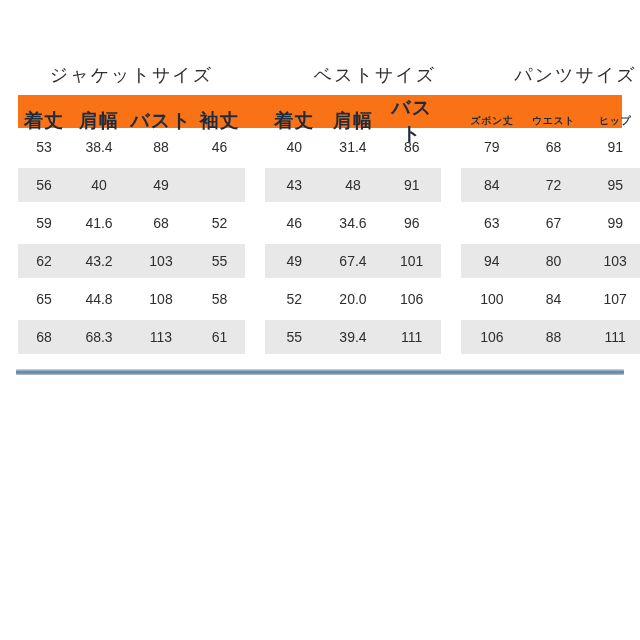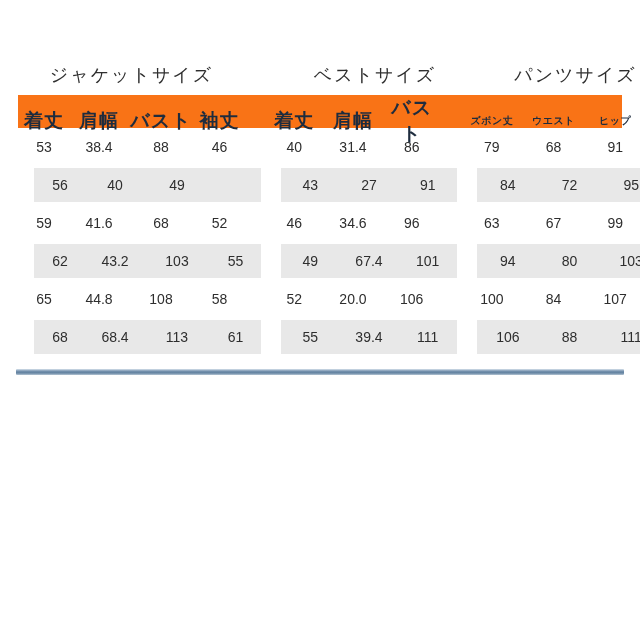--- a/index.html
+++ b/index.html
@@ -56,21 +56,21 @@
     color: #1e2c3e;
   }
   .sec-pants .hcell {
     font-size: 10px;
     letter-spacing: 0.5px;
   }
   .row {
     height: 38px;
     box-sizing: border-box;
   }
-  .row.alt { padding: 2px 0; margin-left: 16px; }
+  .row.alt { padding: 2px 0; }
   .row.alt .sec { background: #e8e8e8; }
   .cell {
     font-size: 14px;
     color: #2e2e2e;
   }
   .divider {
     margin-top: 13px;
     margin-left: -2px;
     width: 608px;
     height: 6px;
@@ -135,21 +135,21 @@
   </div>
 
   <div class="grid-row row alt">
     <div class="sec sec-jacket">
       <span class="cell">56</span>
       <span class="cell">40</span>
       <span class="cell">49</span>
     </div>
     <div class="sec sec-vest">
       <span class="cell">43</span>
-      <span class="cell">27</span>
+      <span class="cell">48</span>
       <span class="cell">91</span>
     </div>
     <div class="sec sec-pants">
       <span class="cell">84</span>
       <span class="cell">72</span>
       <span class="cell">95</span>
     </div>
   </div>
 
   <div class="grid-row row">
@@ -205,21 +205,21 @@
     <div class="sec sec-pants">
       <span class="cell">100</span>
       <span class="cell">84</span>
       <span class="cell">107</span>
     </div>
   </div>
 
   <div class="grid-row row alt">
     <div class="sec sec-jacket">
       <span class="cell">68</span>
-      <span class="cell">68.4</span>
+      <span class="cell">68.3</span>
       <span class="cell">113</span>
       <span class="cell">61</span>
     </div>
     <div class="sec sec-vest">
       <span class="cell">55</span>
       <span class="cell">39.4</span>
       <span class="cell">111</span>
     </div>
     <div class="sec sec-pants">
       <span class="cell">106</span>

